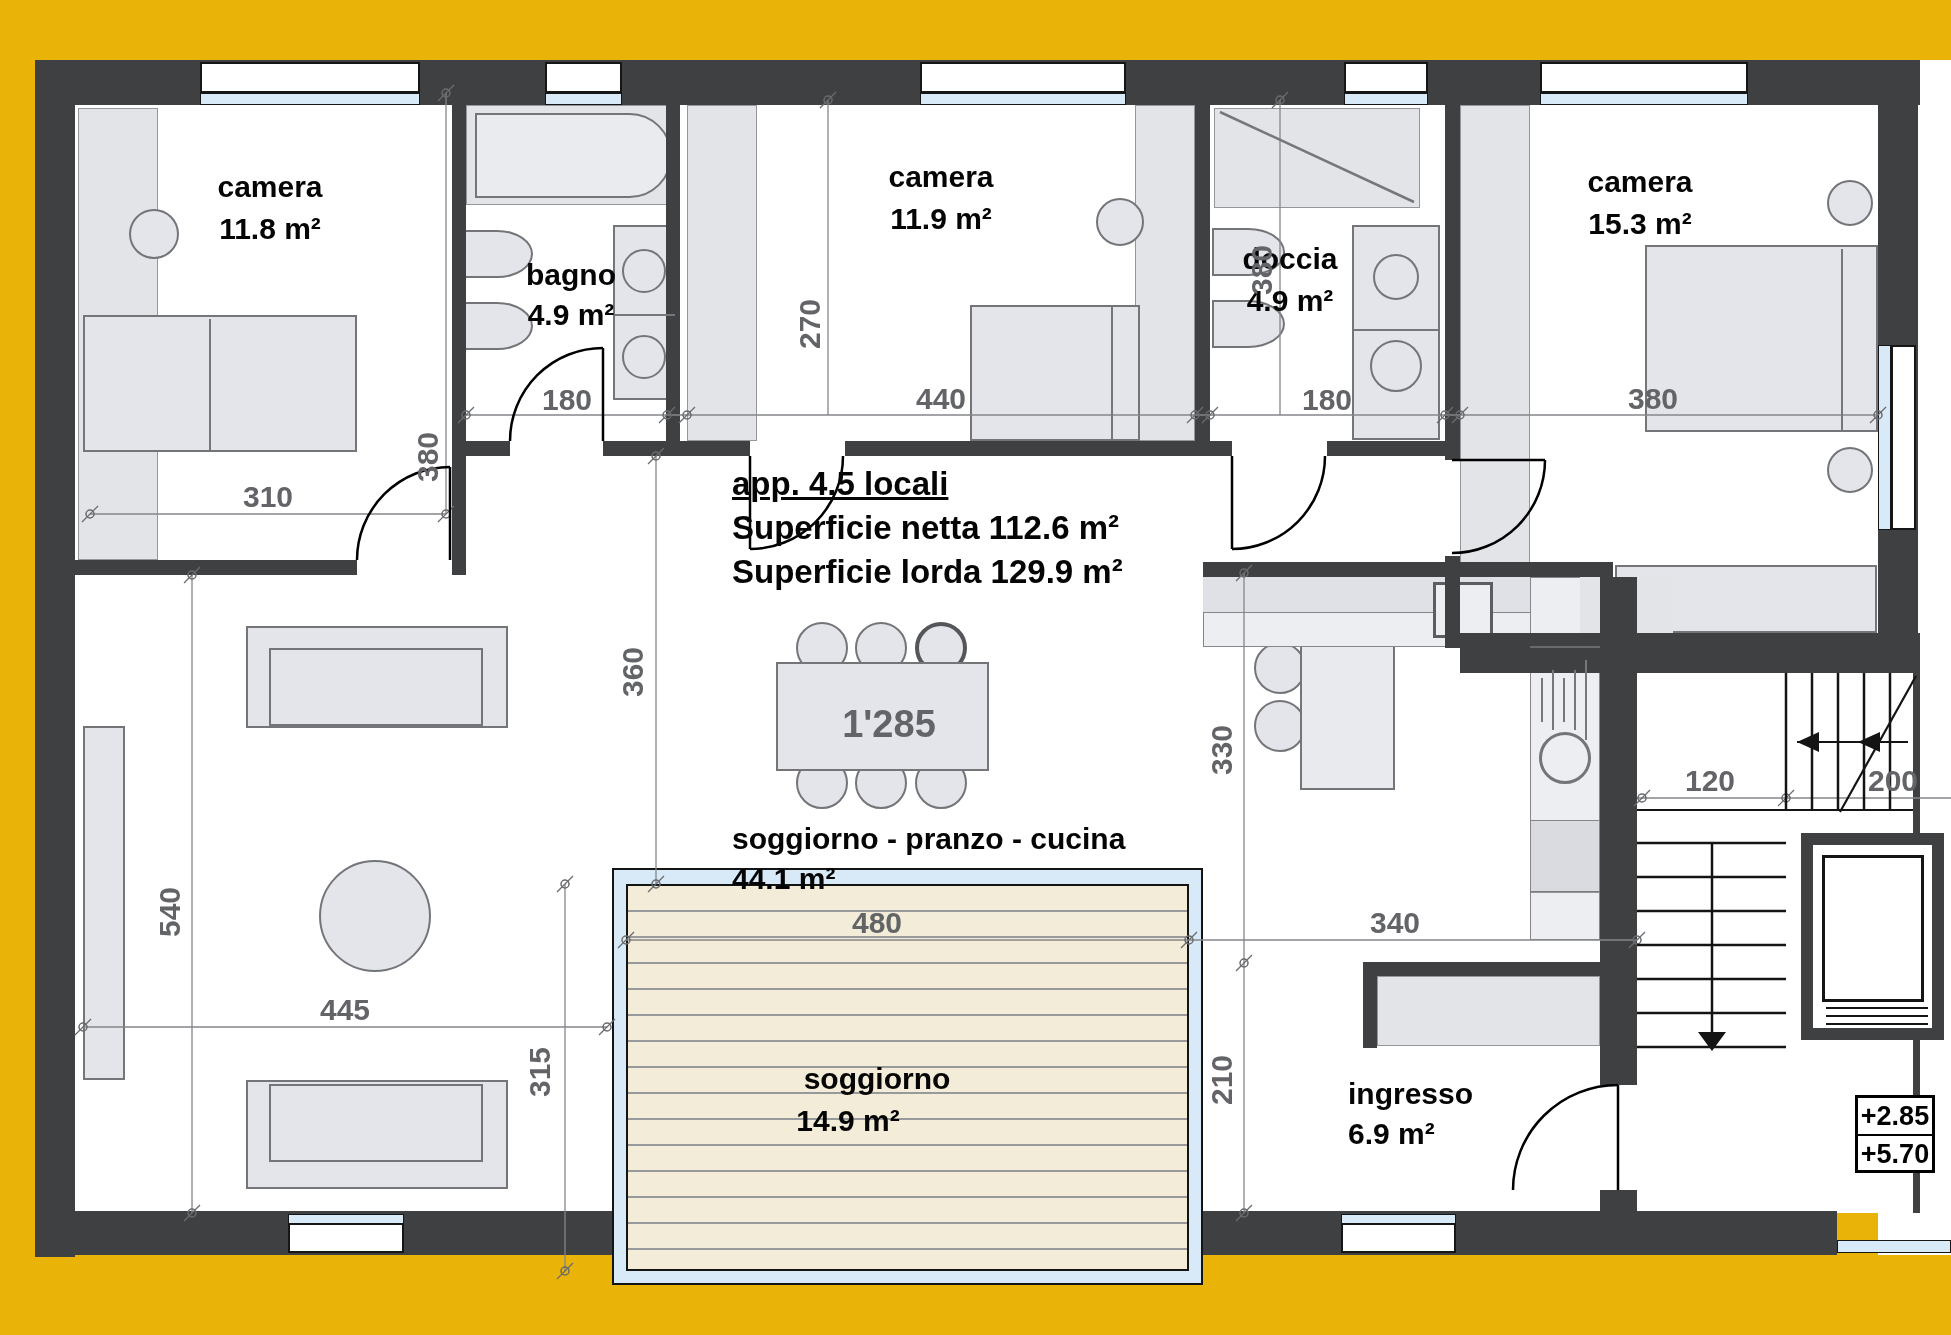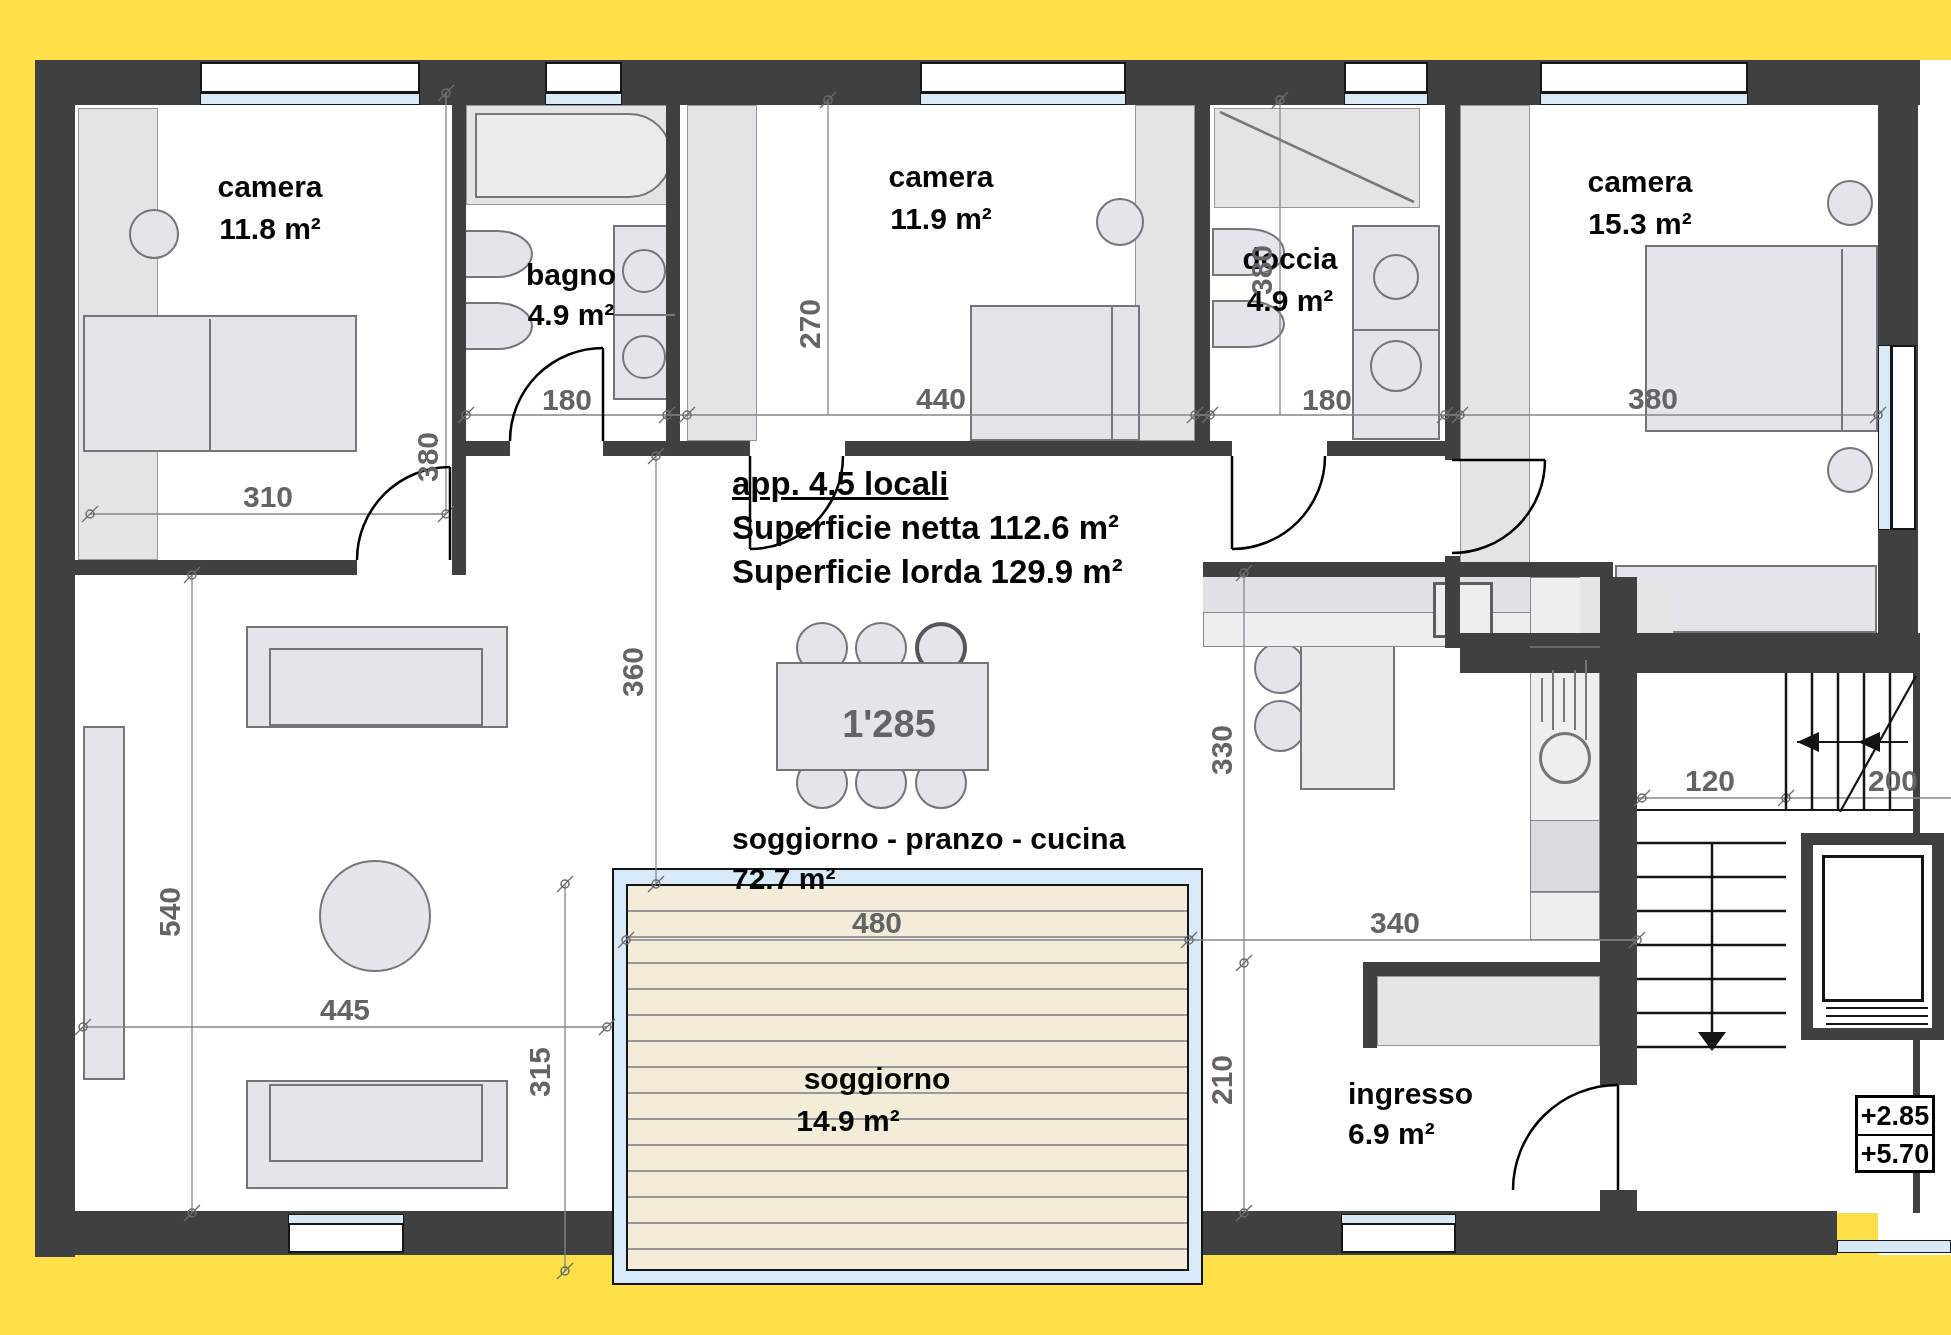--- a/index.html
+++ b/index.html
@@ -1,16 +1,16 @@
 <!DOCTYPE html>
 <html><head>
 <meta charset="utf-8">
 <style>
   html,body{margin:0;padding:0;background:#ccdec4;}
-  #stage{position:relative;width:1951px;height:1335px;background:#fde047;overflow:hidden;
+  #stage{position:relative;width:1951px;height:1335px;background:#eab308;overflow:hidden;
          font-family:"Liberation Sans",sans-serif;}
   .abs{position:absolute;}
   .wall{position:absolute;background:#3f4042;}
   .floor{position:absolute;background:#ffffff;}
   .strip{position:absolute;background:#e3e4e8;border:1px solid #94969a;box-sizing:border-box;}
   .fur{position:absolute;background:#e3e5ea;border:2px solid #737579;box-sizing:border-box;}
   .circ{border-radius:50%;}
   .win-w{position:absolute;background:#ffffff;border:2px solid #161616;box-sizing:border-box;}
   .win-b{position:absolute;background:#d8e9f8;border:1px solid #161616;box-sizing:border-box;}
   .roomlabel{position:absolute;font-weight:bold;font-size:30px;color:#050505;text-align:center;white-space:nowrap;}
@@ -271,21 +271,21 @@
   <div class="roomlabel" style="left:1190px;top:284px;width:200px;">4.9 m²</div>
 
   <div class="roomlabel" style="left:1520px;top:165px;width:240px;">camera</div>
   <div class="roomlabel" style="left:1520px;top:207px;width:240px;">15.3 m²</div>
 
   <div class="appline" style="left:732px;top:465px;text-decoration:underline;">app. 4.5 locali</div>
   <div class="appline" style="left:732px;top:509px;">Superficie netta 112.6 m²</div>
   <div class="appline" style="left:732px;top:553px;">Superficie lorda 129.9 m²</div>
 
   <div class="roomlabel lft" style="left:732px;top:822px;">soggiorno - pranzo - cucina</div>
-  <div class="roomlabel lft" style="left:732px;top:862px;">72.7 m²</div>
+  <div class="roomlabel lft" style="left:732px;top:862px;">44.1 m²</div>
 
   <div class="roomlabel" style="left:757px;top:1062px;width:240px;">soggiorno</div>
   <div class="roomlabel" style="left:728px;top:1104px;width:240px;">14.9 m²</div>
 
   <div class="roomlabel lft" style="left:1348px;top:1077px;">ingresso</div>
   <div class="roomlabel lft" style="left:1348px;top:1117px;">6.9 m²</div>
 
   <div class="dim" style="left:208px;top:480px;">310</div>
   <div class="vdim" style="left:373px;top:440px;">380</div>
   <div class="dim" style="left:507px;top:383px;">180</div>

